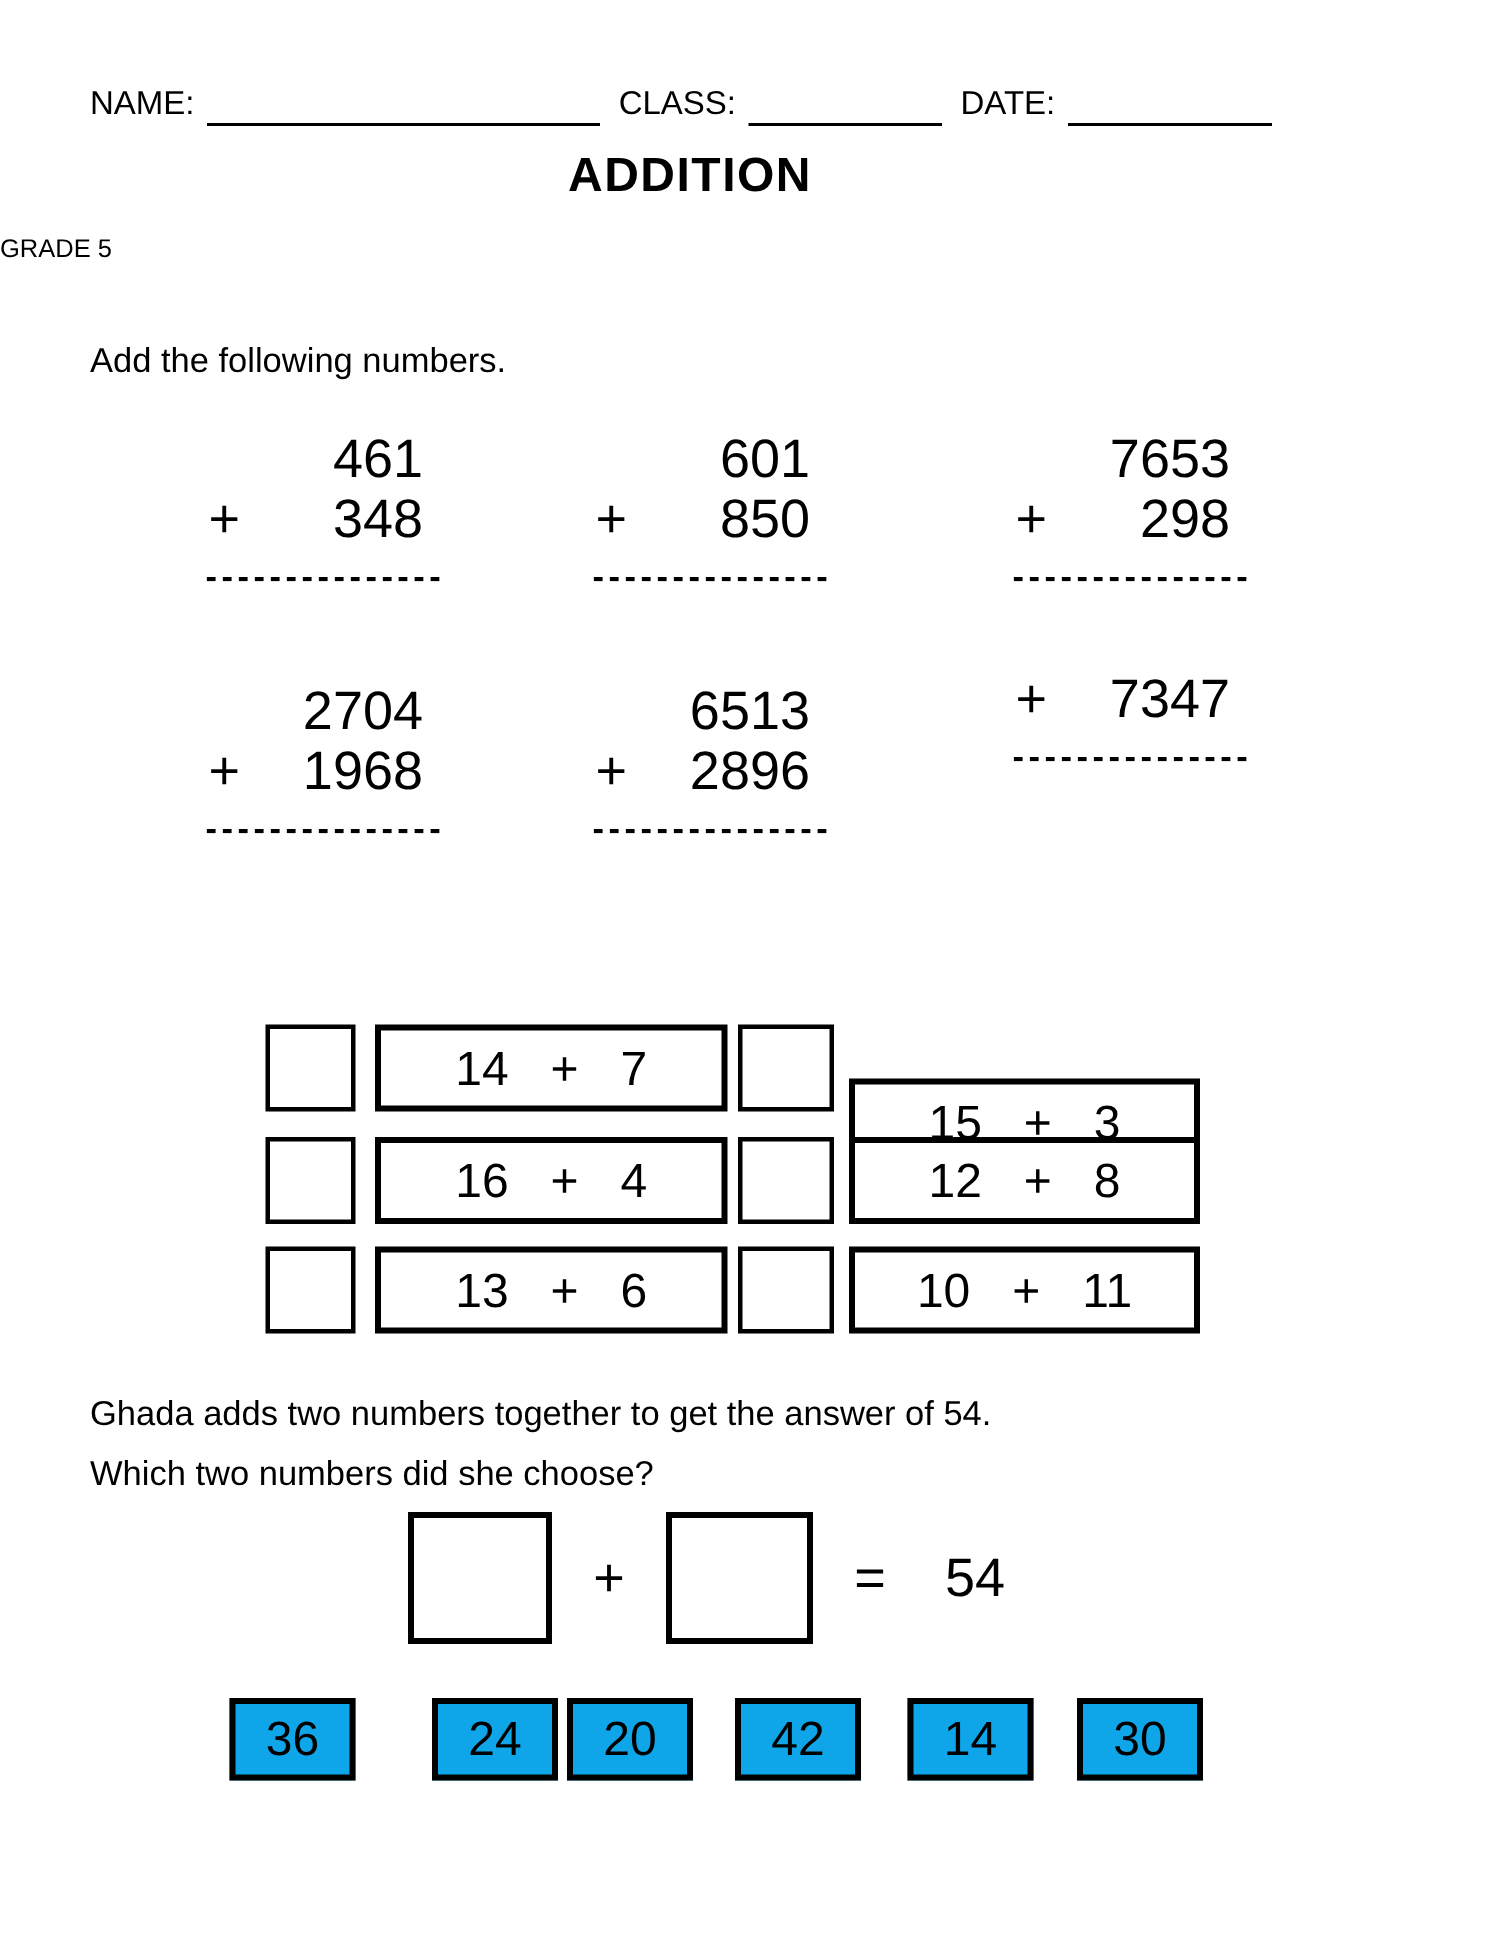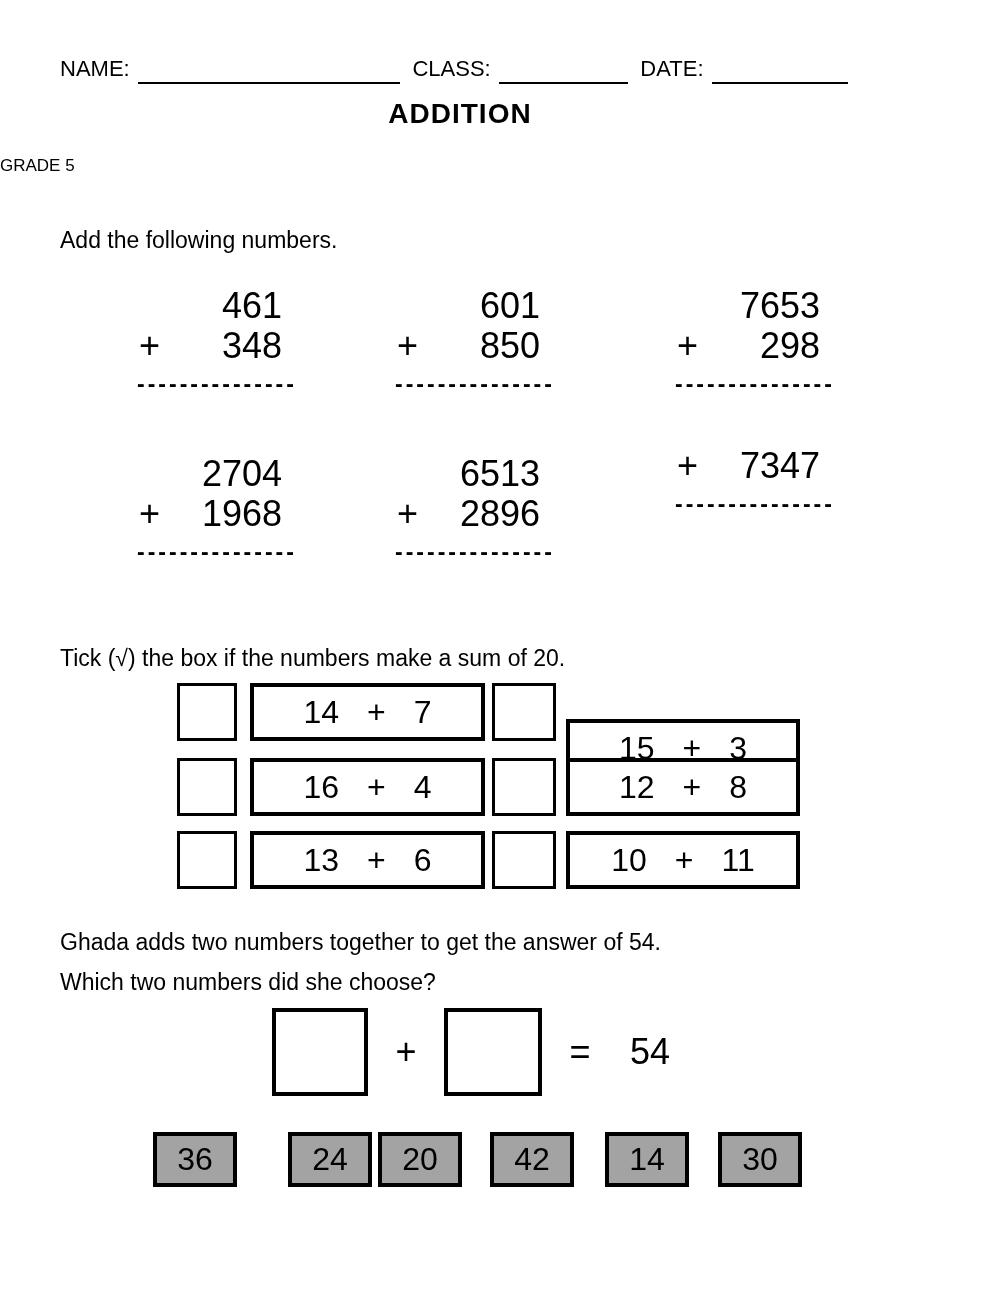--- a/index.html
+++ b/index.html
@@ -13,21 +13,21 @@
   
   .header { position: absolute; left: 60px; top: 54px; right: 60px;
     display: flex; align-items: flex-end; font-size: 22px; white-space: nowrap; }
   .h-label { line-height: 30px; }
   .fill-line { display: inline-block; border-bottom: 2px solid #000; height: 28px; margin: 0 12px 0 8px; }
   .line-name { width: 308px; }
   .line-class { width: 152px; }
   .line-date { width: 160px; }
 
   .title { position: absolute; left: 0; right: 0; top: 98px; text-align: center;
-    font-size: 28px; font-weight: bold; letter-spacing: 1px; }
+    font-size: 32px; font-weight: bold; letter-spacing: 1px; }
   .subtitle { position: absolute; left: 0; right: 0; top: 156px; text-align: left; font-size: 17px; }
 
   .instr { position: absolute; left: 60px; font-size: 23px; line-height: 28px; }
 
   
   .problem { position: absolute; width: 173px; font-size: 36px; line-height: 40px; }
   .p-top { text-align: right; padding-right: 28px; }
   .p-bot { position: relative; text-align: right; padding-right: 28px; }
   .p-plus { position: absolute; left: 2px; top: 0; }
   .p-dash { margin-top: 6px; font-size: 23px; font-weight: bold; letter-spacing: 3px;
@@ -38,21 +38,21 @@
   .tickbox.right { width: 64px; }
   .exprbox { position: absolute; height: 58px; border: 4px solid #000; background: #fff;
     display: flex; align-items: center; justify-content: center; gap: 28px; font-size: 32px; }
 
   
   .ansbox { position: absolute; width: 96px; height: 88px; border: 4px solid #000; background: #fff; }
   .eqsym { position: absolute; font-size: 36px; text-align: center; line-height: 40px; }
 
   
   .choicebox { position: absolute; top: 1132px; width: 84px; height: 55px; border: 4px solid #000;
-    display: flex; align-items: center; justify-content: center; font-size: 32px; background: #a3a3a3; }
+    display: flex; align-items: center; justify-content: center; font-size: 32px; background: #0ea5e9; }
 </style>
 </head>
 <body>
 
 <div class="page">
 
   <div class="header">
     <span class="h-label">NAME:</span>
     <span class="fill-line line-name"></span>
     <span class="h-label">CLASS:</span>
@@ -89,21 +89,20 @@
   <div class="problem" style="left:395px; top:454px;">
     <div class="p-top">6513</div>
     <div class="p-bot"><span class="p-plus">+</span><span>2896</span></div>
     <div class="p-dash">---------------</div>
   </div>
   <div class="problem" style="left:675px; top:446px;">
     <div class="p-bot"><span class="p-plus">+</span><span>7347</span></div>
     <div class="p-dash">---------------</div>
   </div>
 
-  <div class="instr" style="top:644px;">Tick (√) the box if the numbers make a sum of 20.</div>
 
   <div class="tickbox" style="left:177px; top:683px;"></div>
   <div class="exprbox" style="left:250px; top:683px; width:235px;">
     <span>14</span>
       <span>+</span>
       <span>7</span>
   </div>
   <div class="tickbox right" style="left:492px; top:683px;"></div>
   <div class="exprbox" style="left:566px; top:683px; width:234px;margin-top:36px;">
     <span>15</span>

